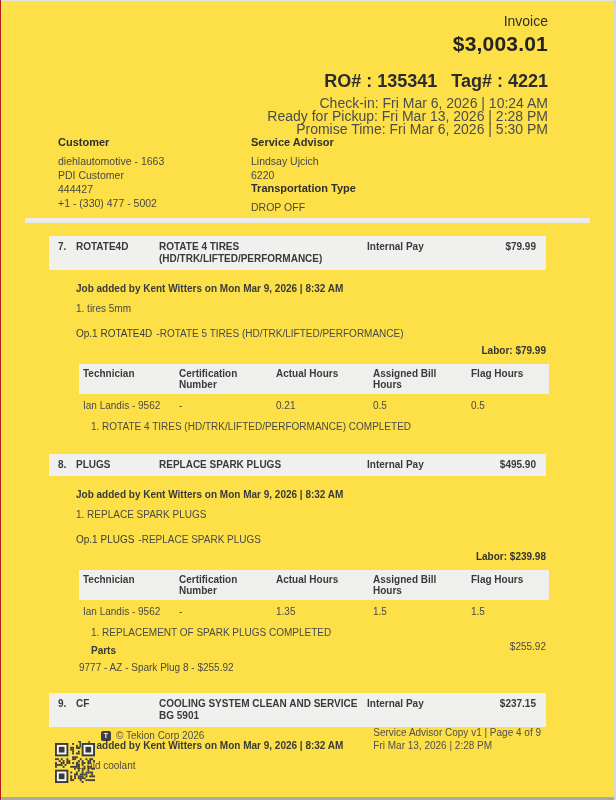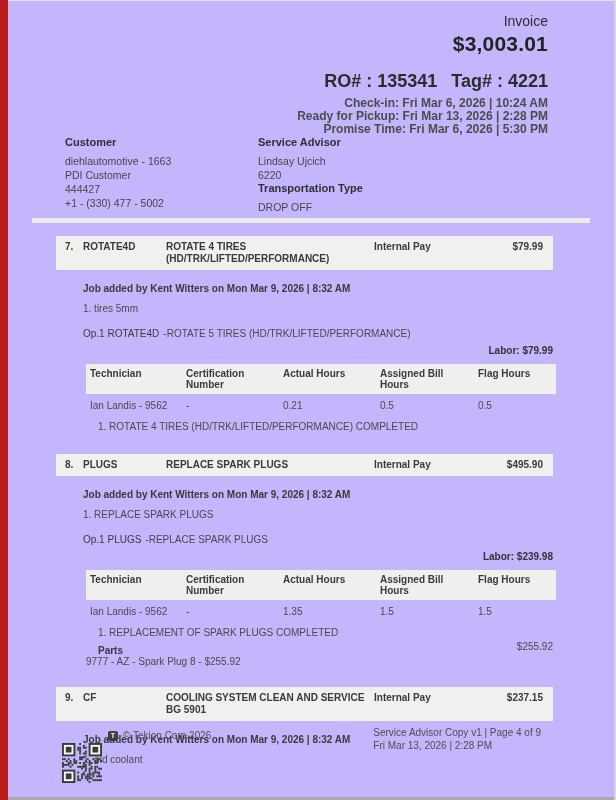--- a/index.html
+++ b/index.html
@@ -1,36 +1,36 @@
 <!DOCTYPE html>
 <html><head>
 <meta charset="utf-8">
 <style>
   html,body{margin:0;padding:0;background:#e9e9e7;}
   *{box-sizing:border-box;}
   .page{
     position:relative;
     width:616px;height:800px;
-    background:#c4b5fd;
+    background:#fde047;
     font-family:"Liberation Sans",sans-serif;
     color:#3d3d3d;
     overflow:hidden;
-    border-left:8px solid #b91c1c;
+    border-left:1px solid #b91c1c;
     border-right:2px solid #d6d6d4;
   }
   .scan-edge-bottom{position:absolute;bottom:0;left:0;right:0;height:3px;background:#a9a9a7;}
   .scan-edge-top{position:absolute;top:0;left:0;right:0;height:1px;background:#e3e3e1;}
 
   
   .hdr{position:absolute;top:13px;right:66px;text-align:right;}
   .hdr-invoice{font-size:14px;color:#2e2e2e;}
   .hdr-amount{font-size:21px;font-weight:bold;color:#232323;margin-top:3px;letter-spacing:.2px;}
   .hdr-ro{margin-top:15px;font-size:18px;font-weight:bold;color:#2c2c2c;}
   .hdr-ro .gap{display:inline-block;width:14px;}
-  .hdr-dates{margin-top:5px;font-size:12px;color:#4c4c4c;line-height:13px;font-weight:bold;}
+  .hdr-dates{margin-top:5px;font-size:14px;color:#4c4c4c;line-height:13px;}
 
   
   .info{position:absolute;top:136px;left:57px;right:40px;display:flex;font-size:10.5px;}
   .info h4{margin:0 0 6px 0;font-size:11px;color:#303030;}
   .col-customer{width:193px;}
   .col-vehicle{width:170px;}
   .col-advisor{flex:1;}
   .info .line{line-height:14px;color:#474747;}
   .vehicle-name{width:112px;line-height:13px;color:#474747;}
   .vin{margin-top:7px;font-weight:bold;color:#3a3a3a;letter-spacing:.2px;}
@@ -56,21 +56,21 @@
   .ttable{margin:8px 0 0 30px;width:470px;}
   .trow{display:flex;}
   .thead{background:#efefed;font-weight:bold;color:#3a3a3a;}
   .thead .tc{padding:4px 0 4px 4px;}
   .tbody .tc{padding:6px 0 2px 4px;color:#4a4a4a;}
   .tc1{width:96px;} .tc2{width:97px;} .tc3{width:97px;} .tc4{width:98px;} .tc5{flex:1;}
   .story{margin:8px 0 0 42px;color:#4a4a4a;}
   .parts-row{display:flex;margin:7px 0 0 42px;align-items:baseline;}
   .parts-label{font-weight:bold;color:#3a3a3a;}
   .parts-total{flex:1;text-align:right;color:#4a4a4a;position:relative;top:-4px;}
-  .parts-line{margin:0 0 0 30px;color:#4a4a4a;}
+  .parts-line{margin:6px 0 0 30px;color:#4a4a4a;}
   .band-gap{margin-top:22px;}
   .band-gap-sm{margin-top:20px;}
 
   
   .qr{position:absolute;left:54px;top:743px;width:40px;height:40px;}
   .footer-copy{position:absolute;left:100px;top:730px;font-size:10px;color:#4f4f4f;display:flex;align-items:center;gap:5px;}
   .tek-logo{width:10px;height:10px;background:#3f3f3f;border-radius:2px;color:#f8f8f6;font-size:7px;font-weight:bold;display:flex;align-items:center;justify-content:center;line-height:1;}
   .footer-right{position:absolute;top:726px;right:73px;font-size:10px;color:#4f4f4f;line-height:13px;text-align:left;}
 </style>
 </head>

